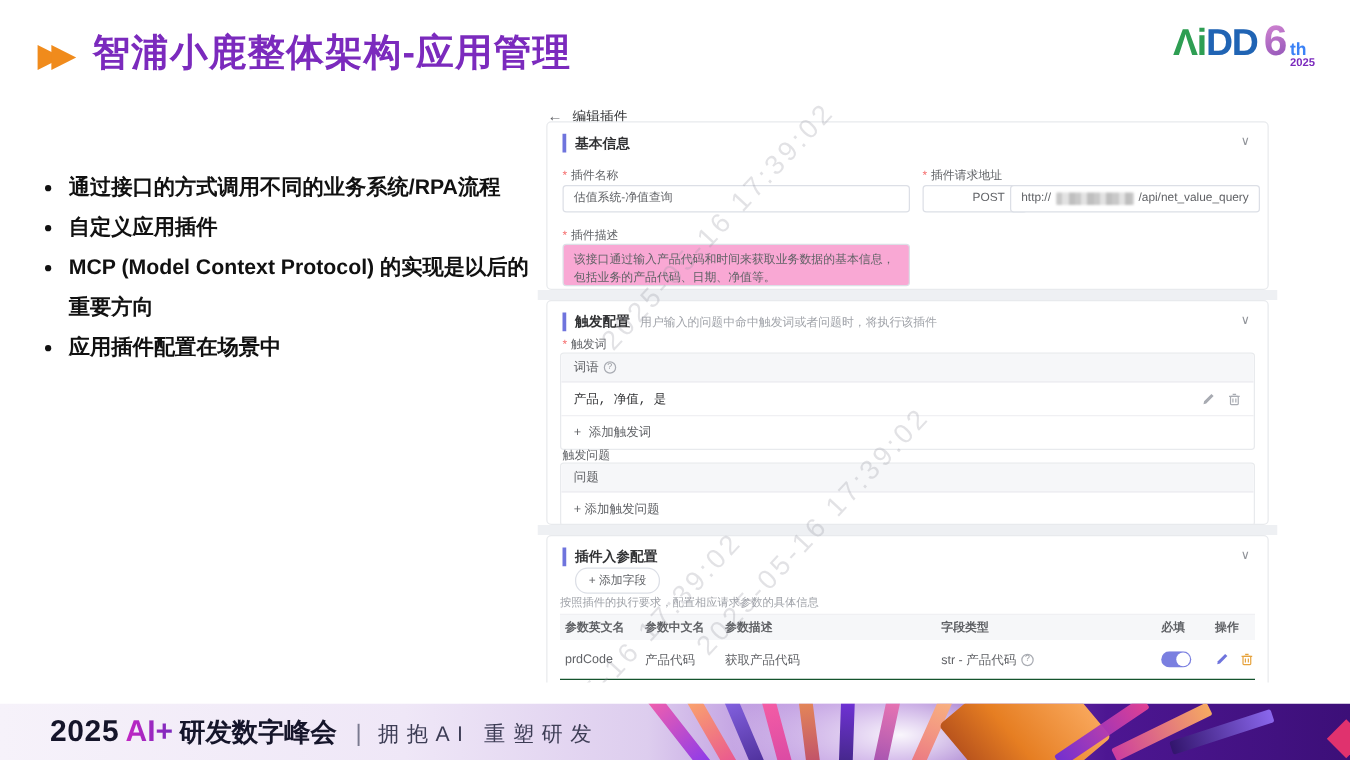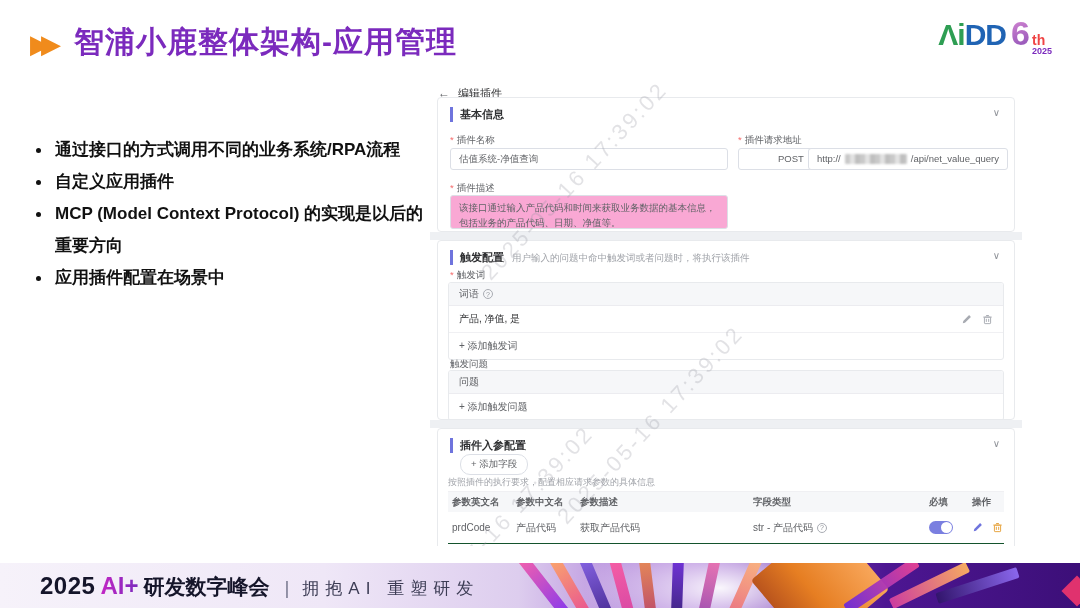--- a/index.html
+++ b/index.html
@@ -14,21 +14,21 @@
   .slide-title { font-size:30px; font-weight:800; color:var(--title_purple,#7b2abd); letter-spacing:1px; }
 
   
   .logo { position:absolute; right:28px; top:16px; display:flex; align-items:baseline; line-height:1; }
   .logo-ai { font-size:30px; font-weight:800; color:#2e9e53; letter-spacing:-1px; }
   .logo-dd { font-size:30px; font-weight:800; color:#2064b4; letter-spacing:-1px; }
   .logo-six { font-size:34px; font-weight:800; margin-left:5px;
               background:linear-gradient(160deg,#d98ad4,#8a4fb5); -webkit-background-clip:text;
               background-clip:text; color:transparent; }
   .logo-col { display:flex; flex-direction:column; margin-left:2px; }
-  .logo-th { font-size:14px; font-weight:800; color:#ef4444; }
+  .logo-th { font-size:14px; font-weight:800; color:#3b82f6; }
   .logo-year { font-size:9px; font-weight:700; color:#7b2abd; }
 
   
   .bullets { position:absolute; left:36px; top:134px; width:388px; }
   .bullet { display:flex; gap:14px; font-size:17px; font-weight:700; color:#111;
             line-height:32px; }
   .bullet .dot { flex:0 0 5px; width:5px; height:5px; border-radius:50%; background:#111; margin-top:14px; }
 
   
   .shot { position:absolute; left:430px; top:82px; width:592px; height:464px; background:#fff;
@@ -213,21 +213,21 @@
       <div class="sec-head">
         <span class="sec-title">触发配置</span>
         <span class="sec-desc">用户输入的问题中命中触发词或者问题时，将执行该插件</span>
       </div>
       <span class="collapse">∨</span>
 
       <div class="f-label" style="left:12px; top:28px;">
         <span class="req">*</span><span>触发词</span>
       </div>
 
-      <div class="listbox" style="top:41px;">
+      <div class="listbox" style="top:41px;font-family:Liberation Mono, monospace;">
         <div class="lb-head">
           <span>词语</span>
           <span class="help">?</span>
         </div>
         <div class="lb-row">
           <span>产品, 净值, 是</span>
           <span class="row-icons">
             <span class="ic ic-gray">
               <svg viewBox="0 0 16 16" fill="currentColor">
                   <path d="M11.8 1.6l2.6 2.6-8.6 8.6-3.2.8.7-3.3 8.5-8.7zM10.9 3.7l1.4 1.4"></path>

